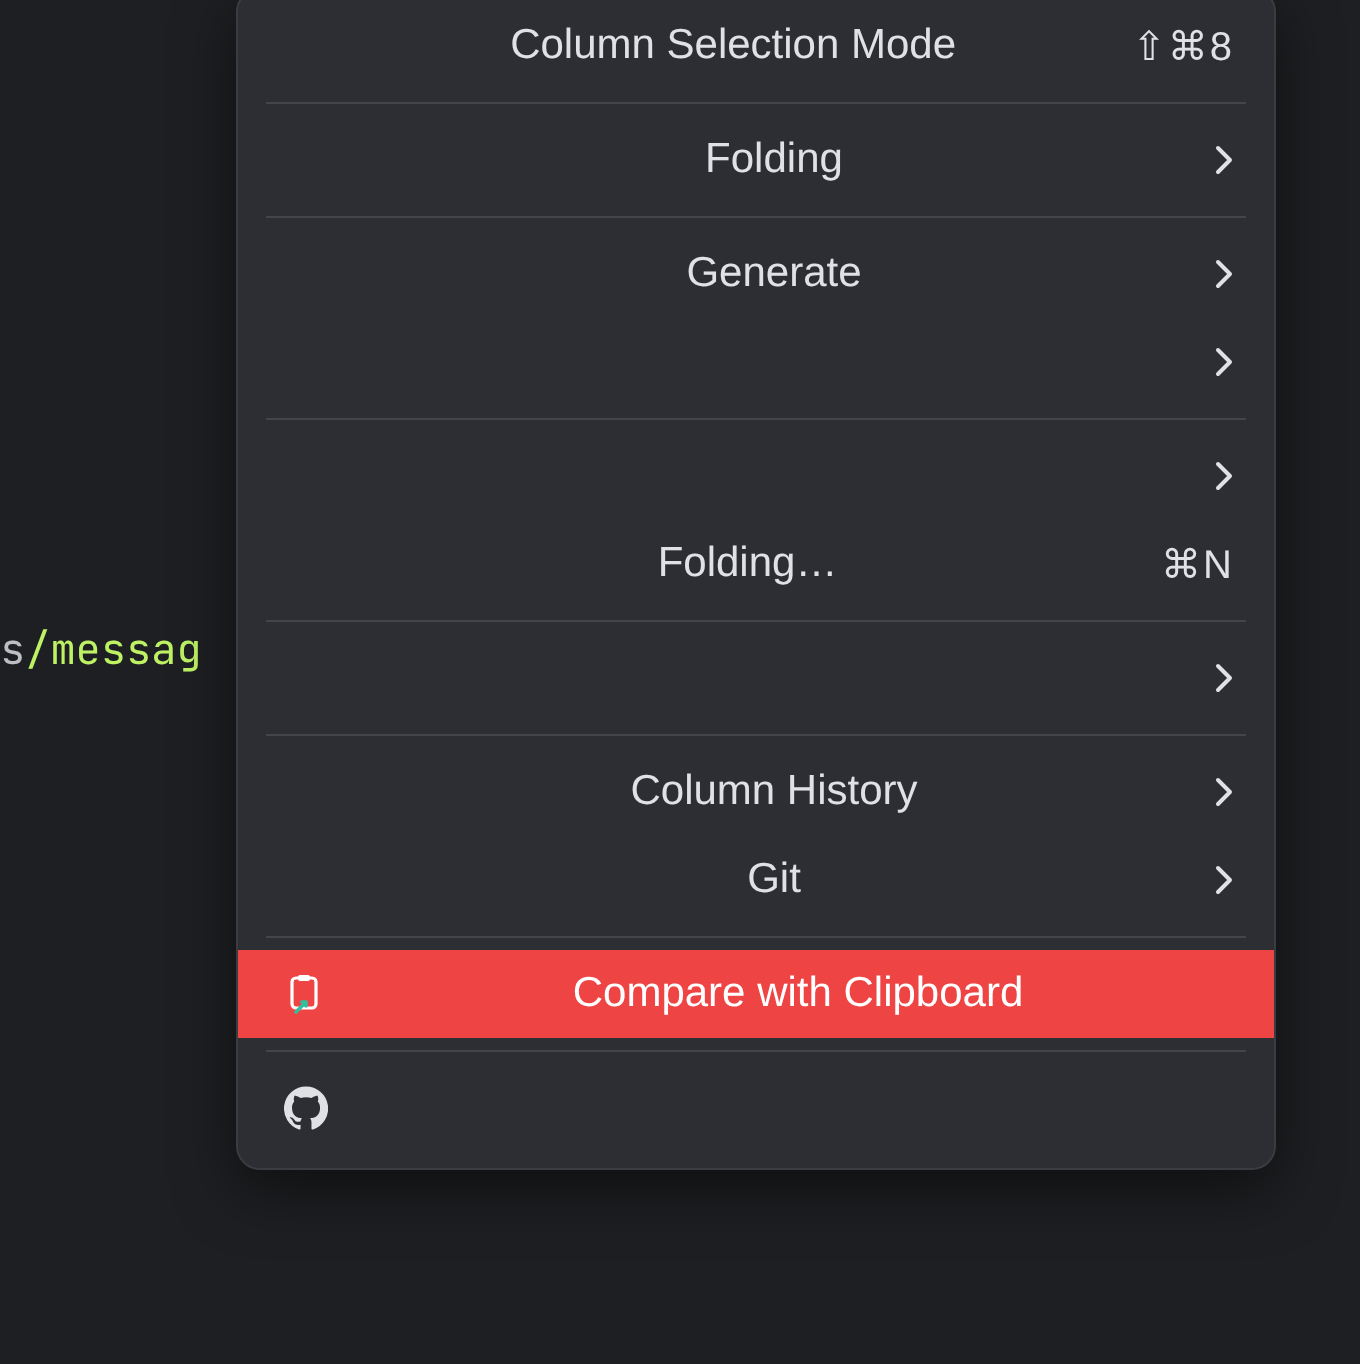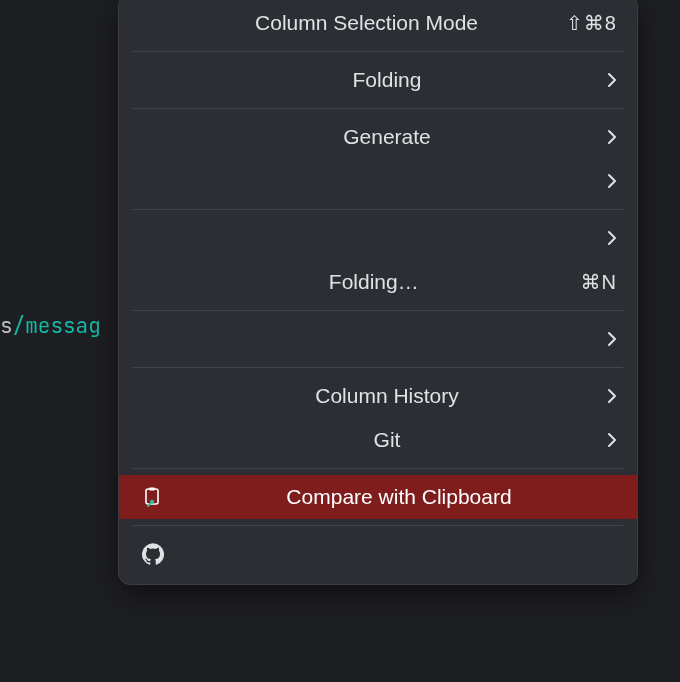--- a/index.html
+++ b/index.html
@@ -16,21 +16,21 @@
     position: absolute;
     inset: 0;
     font-family: "JetBrains Mono", "Menlo", "Consolas", monospace;
     font-size: 21px;
     line-height: 33px;
     color: #bcbec4;
     white-space: pre;
     padding-top: 144px;
   }
   .ln { display: block; height: 33px; }
-  .kw-path { color: #14b8a6; }
+  .kw-path { color: #bef264; }
   
   .menu {
     position: absolute;
     left: 118px;
     top: -6px;
     width: 520px;
     background: #2c2e33;
     border: 1px solid #3a3c42;
     border-radius: 12px;
     padding: 6px 0 8px 0;
@@ -48,21 +48,21 @@
     text-align: center;
   }
   .menu-item .label { flex: 1 1 auto; }
   .menu-item .shortcut {
     color: #dfe1e5;
     font-size: 20px;
     letter-spacing: 1px;
   }
   .menu-item.has-sub .chev { margin-left: auto; }
   .menu-item.highlight {
-    background: #7f1d1d;
+    background: #ef4444;
     color: #ffffff;
   }
   .icon-slot {
     width: 28px;
     display: flex;
     align-items: center;
     justify-content: center;
     flex: 0 0 28px;
   }
   .spacer-icon { width: 28px; flex: 0 0 28px; }

